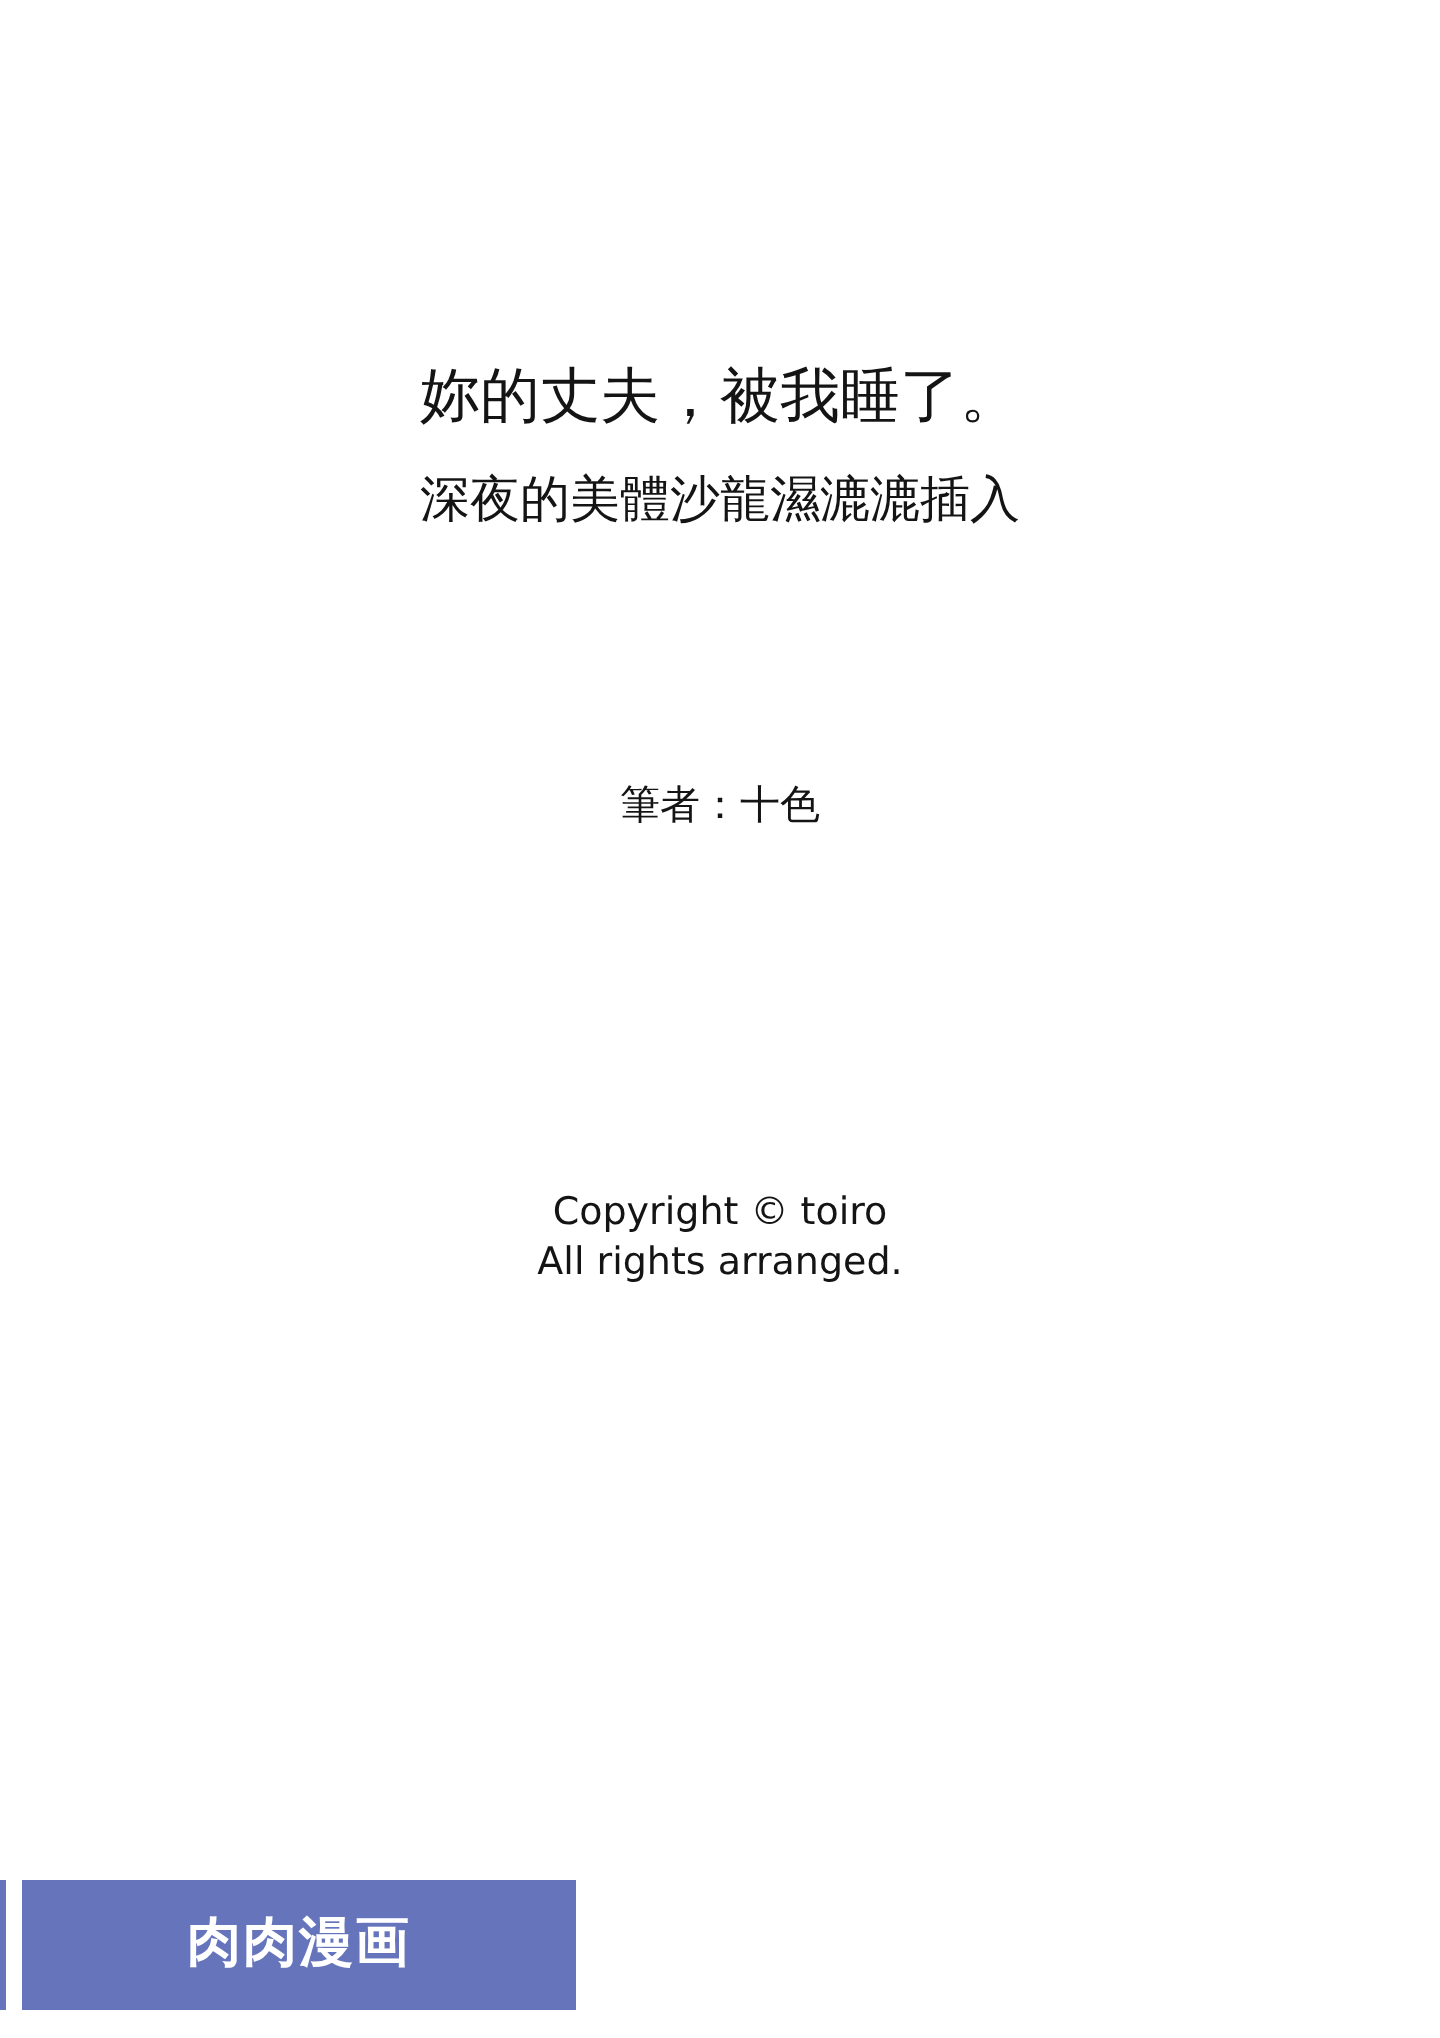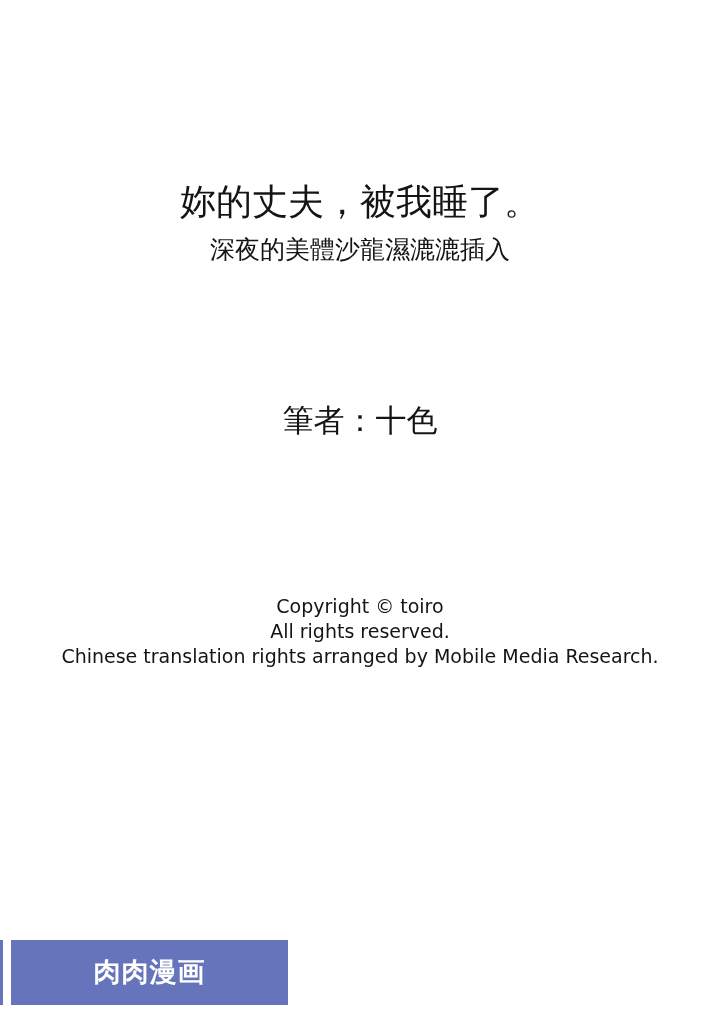--- a/index.html
+++ b/index.html
@@ -18,34 +18,34 @@
   }
   .center-text {
     position: absolute;
     left: 0;
     right: 0;
     text-align: center;
     white-space: nowrap;
   }
   .title {
     top: 178px;
-    font-size: 36px;
+    font-size: 30px;
     letter-spacing: 0px;
   }
   .subtitle {
     top: 233px;
     font-size: 25px;
   }
   .volume {
     top: 320px;
     font-size: 31px;
   }
   .author {
-    top: 400px;
-    font-size: 31px;
+    top: 389px;
+    font-size: 20px;
   }
   .copyright-block {
     position: absolute;
     left: 0;
     right: 0;
     top: 594px;
     text-align: center;
     font-size: 19px;
     line-height: 25px;
   }
@@ -98,22 +98,21 @@
 
   <div class="center-text title">妳的丈夫，被我睡了。</div>
 
   <div class="center-text subtitle">深夜的美體沙龍濕漉漉插入</div>
 
 
   <div class="center-text author">筆者：十色</div>
 
   <div class="copyright-block">
     <div class="copyright-line">Copyright © toiro</div>
-    <div class="copyright-line">All rights reserved.</div>
-    <div class="copyright-line">Chinese translation rights arranged by Mobile Media Research.</div>
+    <div class="copyright-line">All rights arranged.</div>
   </div>
 
   <div class="watermark-strip" style="background: rgb(101, 116, 187);"></div>
 
   <div class="watermark-banner" style="background: rgb(101, 116, 187); color: rgb(255, 255, 255);">
     <div class="watermark-line1">
       <span>肉肉漫画</span>
     </div>
   </div>
 

